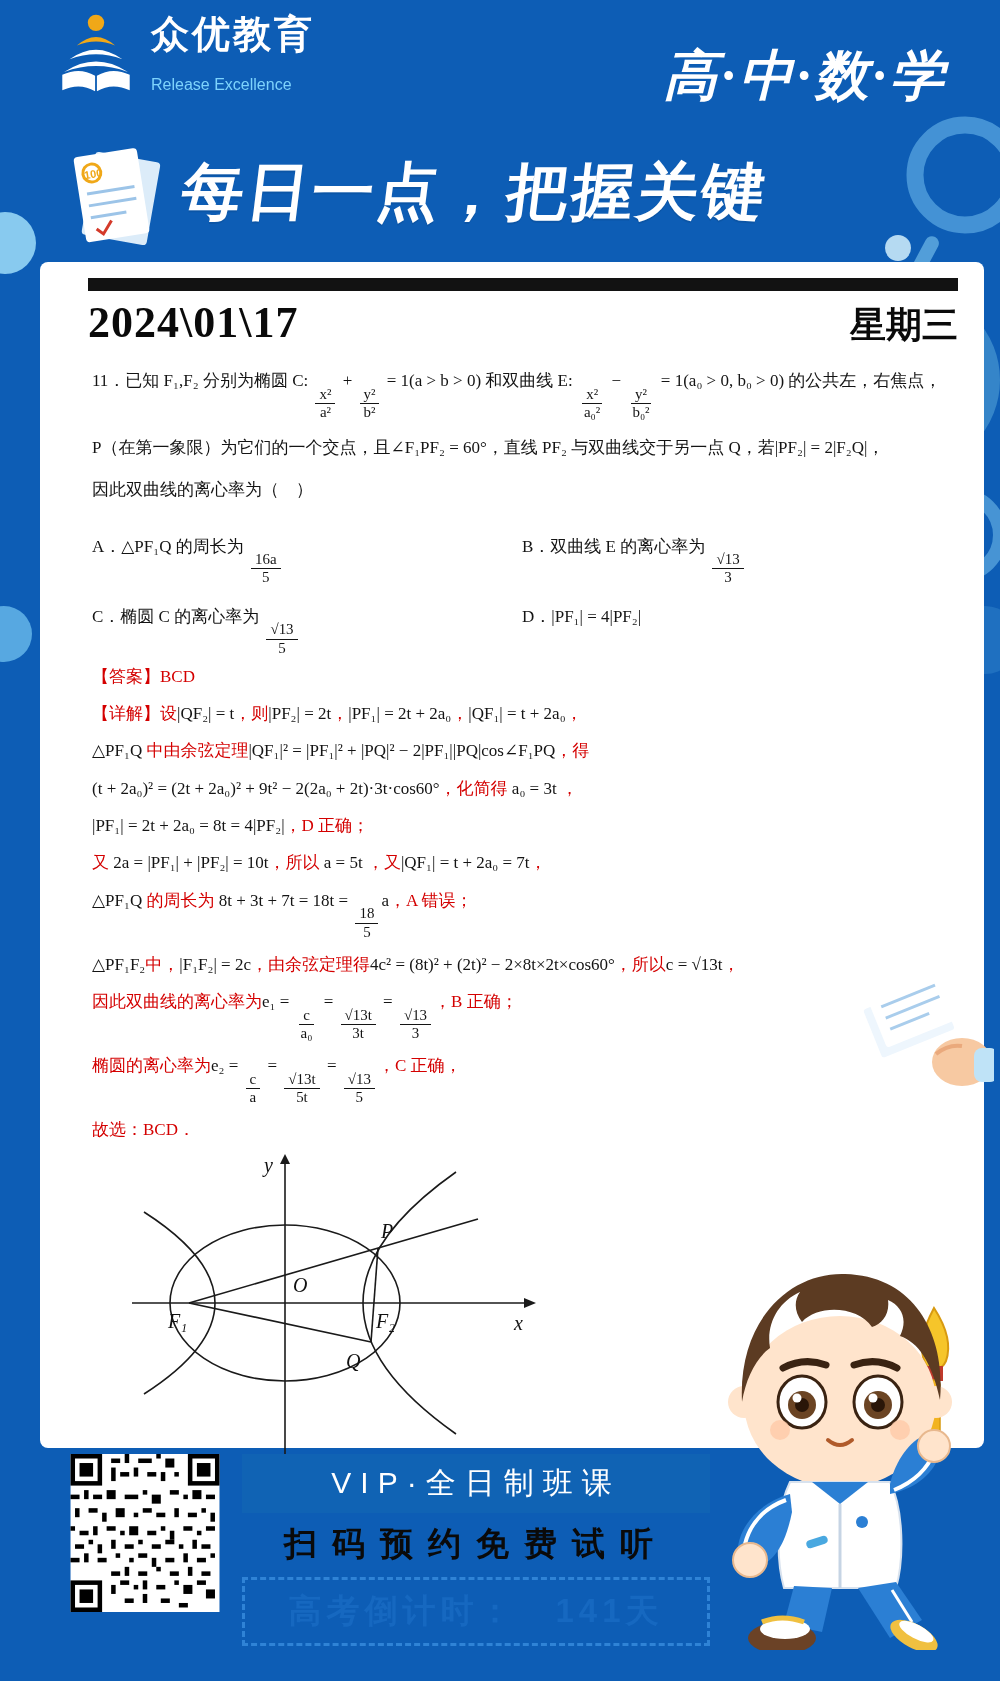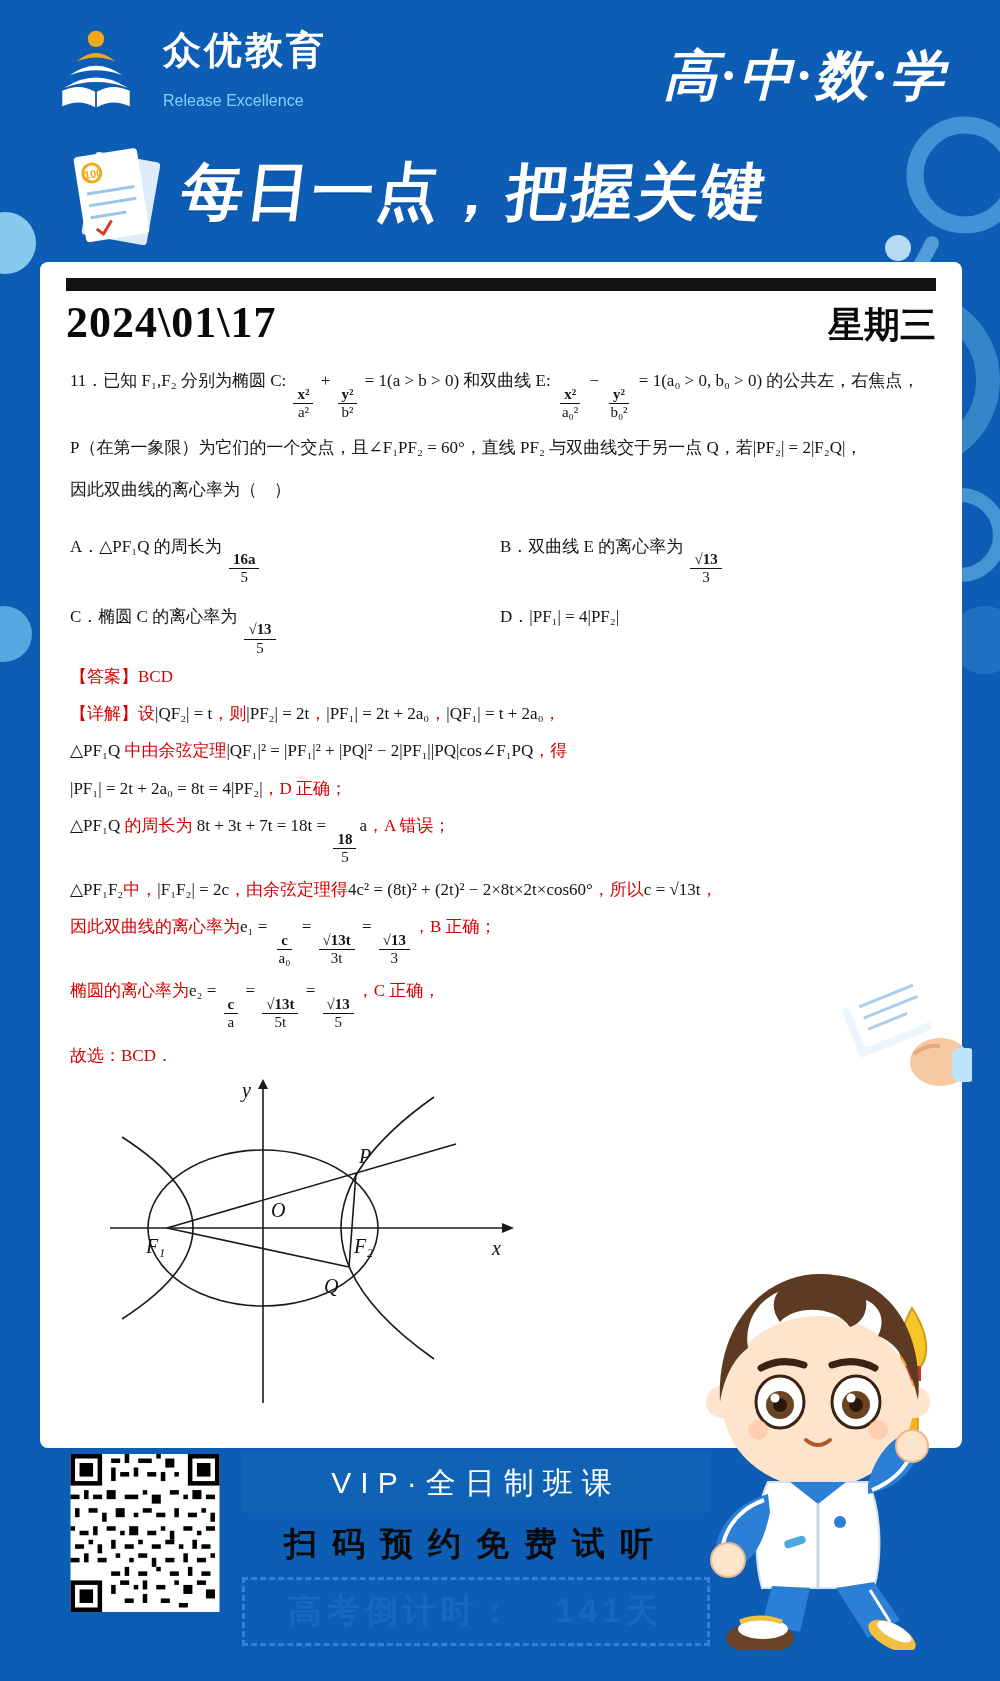--- a/index.html
+++ b/index.html
@@ -1,47 +1,47 @@
 <!DOCTYPE html>
 <html><head>
 <meta charset="utf-8">
 <style>
   html,body{margin:0;padding:0;}
   body{width:1000px;height:1681px;position:relative;overflow:hidden;
        background:#0d5db5;font-family:"Liberation Serif","DejaVu Serif",serif;}
   .deco{position:absolute;z-index:0;}
   
   .header{position:absolute;left:0;top:0;width:100%;z-index:2;}
-  .logo{position:absolute;left:55px;top:25px;display:flex;align-items:center;gap:26px;}
+  .logo{position:absolute;left:55px;top:9px;display:flex;align-items:center;gap:14px;}
   .logo-text .cn{color:#fff;font-size:38px;font-weight:bold;letter-spacing:3px;
                  font-family:"Liberation Sans",sans-serif;}
   .logo-text .en{color:#7dd3fc;font-size:16px;font-family:"Liberation Sans",sans-serif;margin-top:16px;}
   .subject{position:absolute;right:52px;top:40px;color:#fff;font-size:54px;font-weight:bold;
            letter-spacing:4px;font-style:italic;}
   .banner{position:absolute;left:58px;top:138px;display:flex;align-items:center;z-index:2;}
   .slogan{color:#fff;font-size:62px;font-weight:900;letter-spacing:3px;
           font-family:"Liberation Sans",sans-serif;transform:skewX(-7deg);margin-left:6px;
           text-shadow:0 2px 0 rgba(0,0,0,.08);}
   
   .card{position:absolute;left:40px;top:262px;width:922px;height:1186px;background:#fff;
-        border-radius:8px;z-index:1;}
+        border-radius:8px;z-index:1;padding-left:22px;}
   .black-bar{height:13px;background:#121212;margin:16px 26px 0 26px;}
   .date-row{display:flex;justify-content:space-between;align-items:baseline;padding:6px 26px 0 26px;}
   .date{font-size:44px;font-weight:bold;letter-spacing:1px;color:#0a0a0a;}
   .weekday{font-size:36px;font-weight:bold;color:#0a0a0a;}
   .content{padding:4px 30px 0 30px;color:#141414;font-size:17px;}
   .p-line{margin-top:12px;line-height:1.75;}
   .options{display:grid;grid-template-columns:430px 1fr;row-gap:16px;margin-top:28px;}
   .option{line-height:1.7;}
   .ans-line{margin-top:6px;line-height:1.6;}
   .sol-line{margin-top:11px;line-height:1.55;}
   .red{color:#d40000;}
   .frac{display:inline-flex;flex-direction:column;align-items:center;vertical-align:-0.85em;
         line-height:1.15;font-size:0.88em;margin:0 3px;text-align:center;}
-  .frac .fr-num{border-bottom:1.4px solid currentColor;padding:0 4px;font-weight:bold;}
+  .frac .fr-num{border-bottom:1.4px solid currentColor;padding:0 4px;}
   .frac .fr-den{padding:0 4px;}
   .diagram{margin:6px 0 0 34px;display:block;}
   
   .footer{position:absolute;left:30px;top:1192px;display:flex;align-items:flex-start;gap:22px;z-index:2;}
   .promo{width:468px;font-family:"Liberation Sans",sans-serif;}
   .vip-banner{background:#1063b4;color:#fff;text-align:center;font-size:30px;font-weight:normal;
               letter-spacing:9px;padding:9px 0;}
   .scan-text{font-size:33px;font-weight:900;letter-spacing:15px;text-align:center;color:#0a0a0a;
              margin-top:9px;white-space:nowrap;}
   .countdown{margin-top:10px;border:3px dashed #2f83d6;padding:9px 0;text-align:center;
@@ -141,21 +141,23 @@
               <span class="fr-num">√13</span>
               <span class="fr-den">5</span>
             </span></div>
         <div class="option"><span>D．|PF₁| = 4|PF₂|</span></div>
       </div>
 
       <div class="ans-line"><span class="red">【答案】</span><span class="red">BCD</span></div>
 
       <div class="sol-line"><span class="red">【详解】设</span><span>|QF₂| = t</span><span class="red">，则</span><span>|PF₂| = 2t</span><span class="red">，</span><span>|PF₁| = 2t + 2a₀</span><span class="red">，</span><span>|QF₁| = t + 2a₀</span><span class="red">，</span></div>
       <div class="sol-line"><span>△PF₁Q </span><span class="red">中由余弦定理</span><span>|QF₁|² = |PF₁|² + |PQ|² − 2|PF₁||PQ|cos∠F₁PQ</span><span class="red">，得</span></div>
+      <div class="sol-line"><span>(t + 2a₀)² = (2t + 2a₀)² + 9t² − 2(2a₀ + 2t)·3t·cos60°</span><span class="red">，化简得</span><span> a₀ = 3t </span><span class="red">，</span></div>
       <div class="sol-line"><span>|PF₁| = 2t + 2a₀ = 8t = 4|PF₂|</span><span class="red">，D 正确；</span></div>
+      <div class="sol-line"><span class="red">又 </span><span>2a = |PF₁| + |PF₂| = 10t</span><span class="red">，所以</span><span> a = 5t </span><span class="red">，又</span><span>|QF₁| = t + 2a₀ = 7t</span><span class="red">，</span></div>
       <div class="sol-line"><span>△PF₁Q </span><span class="red">的周长为 </span><span>8t + 3t + 7t = 18t = </span><span class="frac">
             <span class="fr-num">18</span>
             <span class="fr-den">5</span>
           </span><span>a</span><span class="red">，A 错误；</span></div>
       <div class="sol-line"><span>△PF₁F₂</span><span class="red">中，</span><span>|F₁F₂| = 2c</span><span class="red">，由余弦定理得</span><span>4c² = (8t)² + (2t)² − 2×8t×2t×cos60°</span><span class="red">，所以</span><span>c = √13t</span><span class="red">，</span></div>
       <div class="sol-line"><span class="red">因此双曲线的离心率为</span><span>e₁ = </span><span class="frac">
             <span class="fr-num">c</span>
             <span class="fr-den">a₀</span>
           </span><span> = </span><span class="frac">
             <span class="fr-num">√13t</span>

